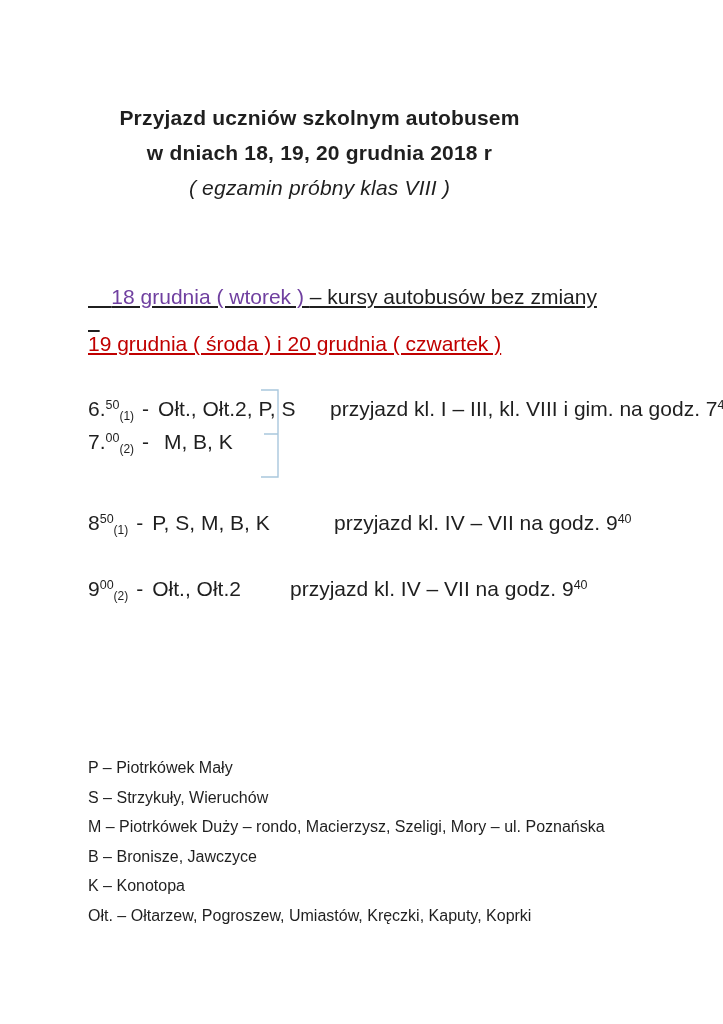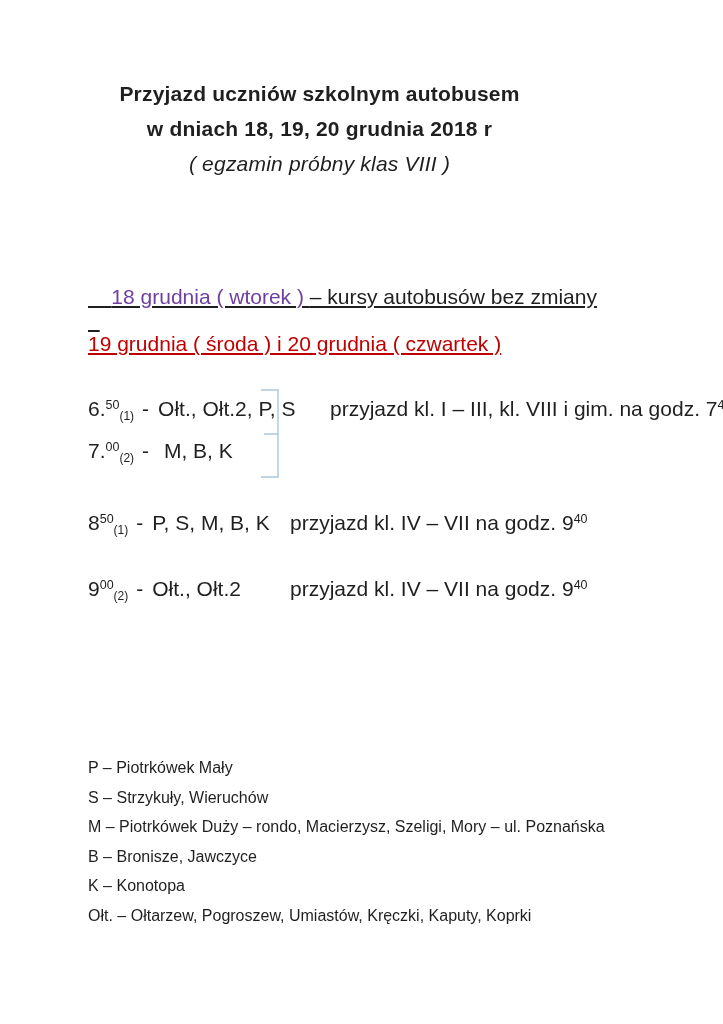--- a/index.html
+++ b/index.html
@@ -11,21 +11,21 @@
     position: relative;
     width: 723px;
     height: 1024px;
     background: #ffffff;
     font-family: "Liberation Sans", sans-serif;
     color: #1f1f1f;
     overflow: hidden;
   }
   .title-block {
     position: absolute;
-    top: 76px;
+    top: 100px;
     left: 0;
     width: 639px;
     text-align: center;
   }
   .title-line {
     display: block;
     line-height: 35px;
     font-size: 21px;
     font-weight: 700;
     letter-spacing: 0.2px;
@@ -104,29 +104,29 @@
     <span class="purple">18 grudnia ( wtorek ) </span><span class="black">– kursy autobusów bez zmiany</span>
   </div>
 
   <div class="bodyline red" style="top:332px;">19 grudnia ( środa ) i 20 grudnia ( czwartek )</div>
 
   <div class="sched-row" style="top:397px;gap:40px;">
     <span class="sched-left"><span>6.</span><span class="t-sup">50</span><span class="t-sub">(1)</span><span class="sep">-</span><span>Ołt., Ołt.2, P, S</span></span>
     <span class="sched-note"><span>przyjazd kl. I – III, kl. VIII i gim. na godz. 7</span><span class="t-sup">40</span></span>
   </div>
 
-  <div class="sched-row" style="top:439px;">
+  <div class="sched-row" style="top:430px;">
     <span class="sched-left"><span>7.</span><span class="t-sup">00</span><span class="t-sub">(2)</span><span class="sep">-</span><span> M, B, K</span></span>
   </div>
 
   <svg class="bracket" width="38" height="96" viewBox="0 0 38 96">
     <path d="M2 5 H19 V92 H2 M5 49 H19" fill="none" stroke="#A9C7DD" stroke-width="1.4"></path>
   </svg>
 
-  <div class="sched-row" style="top:511px;">
+  <div class="sched-row" style="top:511px;gap:44px;">
     <span class="sched-left"><span>8</span><span class="t-sup">50</span><span class="t-sub">(1)</span><span class="sep">-</span><span>P, S, M, B, K</span></span>
     <span class="sched-note"><span>przyjazd kl. IV – VII na godz. 9</span><span class="t-sup">40</span></span>
   </div>
 
   <div class="sched-row" style="top:577px;">
     <span class="sched-left"><span>9</span><span class="t-sup">00</span><span class="t-sub">(2)</span><span class="sep">-</span><span>Ołt., Ołt.2</span></span>
     <span class="sched-note"><span>przyjazd kl. IV – VII na godz. 9</span><span class="t-sup">40</span></span>
   </div>
 
   <div class="legend-block">

